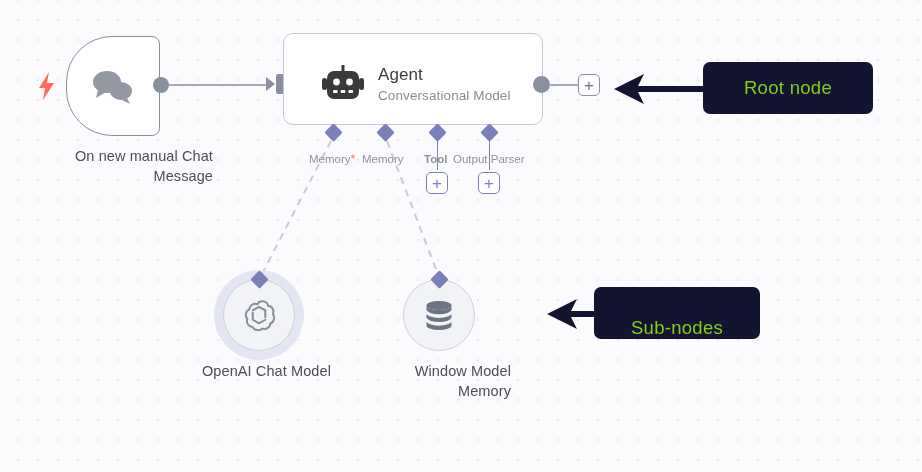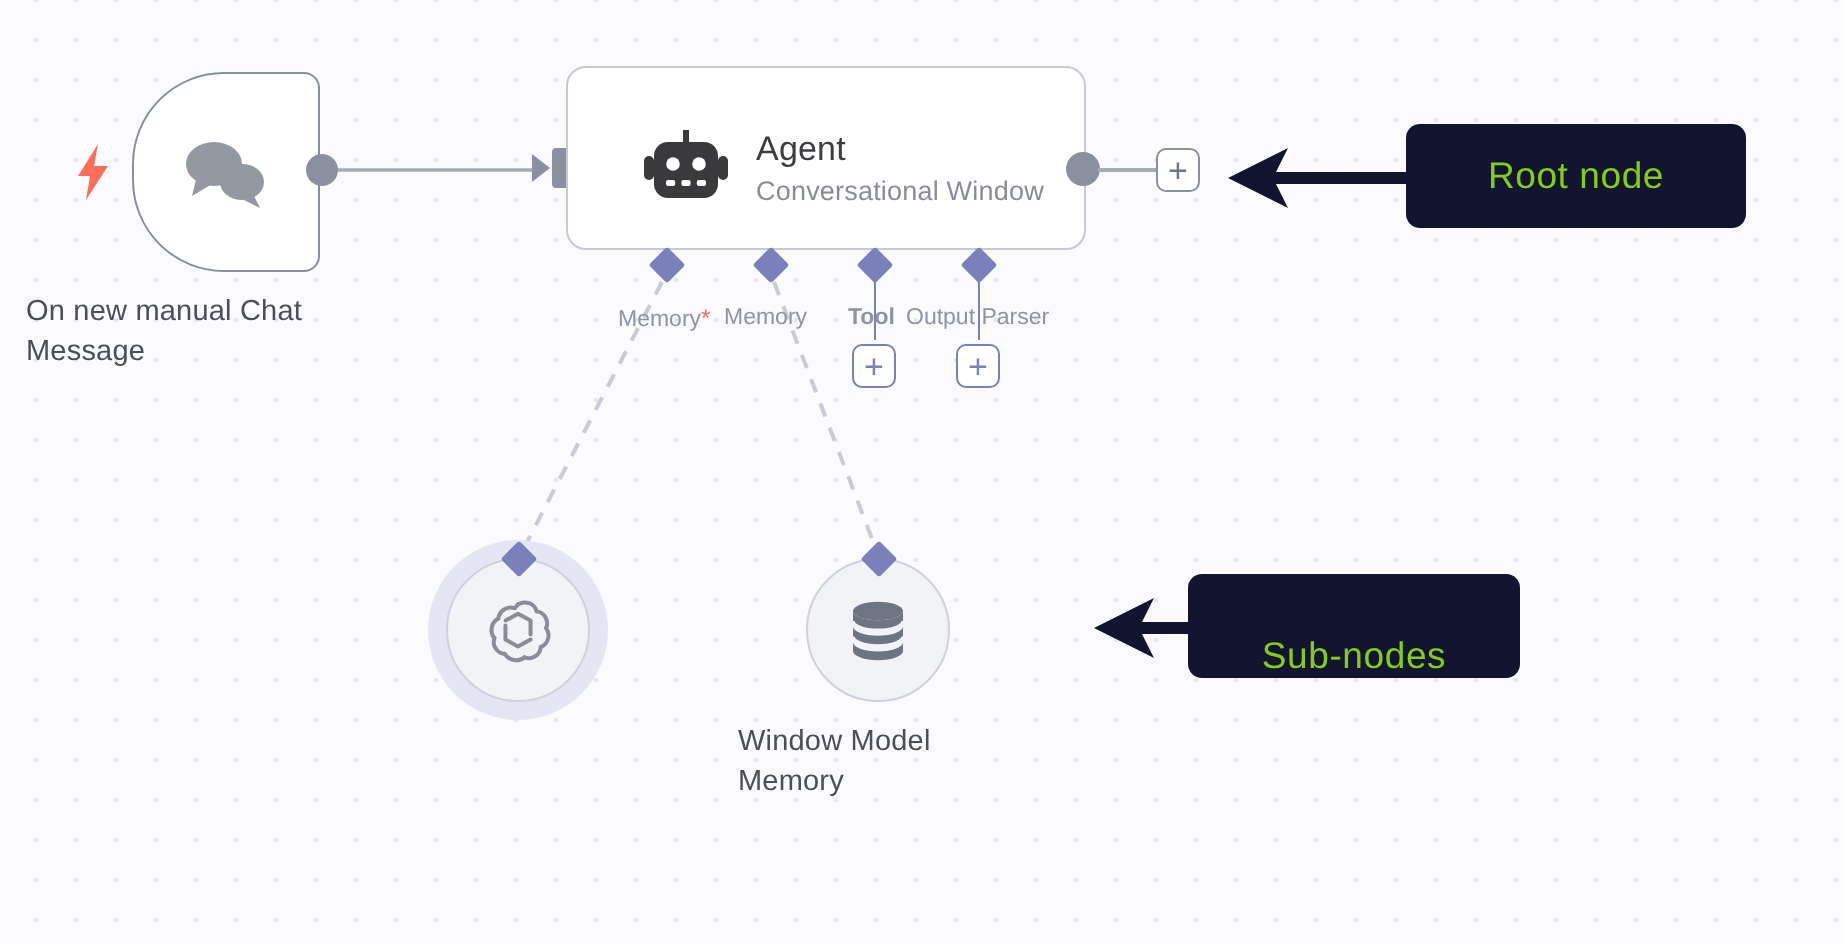--- a/index.html
+++ b/index.html
@@ -57,21 +57,21 @@
     position: absolute;
     left: 38px;
     top: 72px;
     width: 18px;
     height: 28px;
     color: #ff6d5a;
   }
 
   .node-caption {
     position: absolute;
-    text-align: left;
+    text-align: right;
     font-size: 14.5px;
     line-height: 20px;
     color: #4b4f57;
     letter-spacing: 0.1px;
   }
   #trigger-caption {
     left: 13px;
     top: 146px;
     width: 200px;
   }
@@ -289,21 +289,21 @@
       <rect x="37" y="13" width="5" height="12" rx="2.5" fill="#3a3a3d"></rect>
       <rect x="5" y="6" width="32" height="28" rx="7" fill="#3a3a3d"></rect>
       <circle cx="14.5" cy="17" r="3.4" fill="#ffffff"></circle>
       <circle cx="27.5" cy="17" r="3.4" fill="#ffffff"></circle>
       <rect x="11" y="25" width="4.6" height="3" rx="1" fill="#ffffff"></rect>
       <rect x="18.7" y="25" width="4.6" height="3" rx="1" fill="#ffffff"></rect>
       <rect x="26.4" y="25" width="4.6" height="3" rx="1" fill="#ffffff"></rect>
     </svg>
     <div class="agent-text">
       <div class="agent-title">Agent</div>
-      <div class="agent-sub">Conversational Window</div>
+      <div class="agent-sub">Conversational Model</div>
     </div>
   </div>
 
   <div class="agent-output-dot"></div>
   <div class="agent-output-line"></div>
   <div class="plus-box gray" id="agent-output-plus">
     <span class="plus-glyph">+</span>
   </div>
 
   <div class="port-diamond" style="left:327px; top:126px;"></div>
@@ -339,20 +339,21 @@
         <path d="M13.0 32.6 C8.9 32.2 6.2 28.2 7.6 24.2"></path>
         <path d="M7.6 24.2 C4.9 21.0 5.8 16.1 9.6 14.0"></path>
         <path d="M9.6 14.0 C10.2 9.9 14.3 7.2 18.2 8.5"></path>
         <path d="M18.2 8.5 C18.8 8.1 19.4 7.2 20 6.5"></path>
         <path d="M13.5 15.0 L20 11.4 L26.6 15.0 L26.6 22.4"></path>
         <path d="M26.6 25.0 L20 28.7 L13.4 25.0 L13.4 17.6"></path>
       </g>
     </svg>
   </div>
   <div class="subnode-diamond" style="left:253px; top:273px;"></div>
+  <div class="node-caption" style="left:189px; top:361px; width:142px;">OpenAI Chat Model</div>
 
   <div class="subnode" style="left:403px; top:279px;">
     <svg class="subnode-icon" width="36" height="36" viewBox="0 0 36 36">
       <g fill="#6f7482">
         <ellipse cx="18" cy="8.5" rx="12.5" ry="4.6"></ellipse>
         <path d="M5.5 8.5 v5 a12.5 4.6 0 0 0 25 0 v-5 a12.5 4.6 0 0 1 -25 0 z"></path>
         <path d="M5.5 16.3 v5 a12.5 4.6 0 0 0 25 0 v-5 a12.5 4.6 0 0 1 -25 0 z"></path>
         <path d="M5.5 24.1 v4.4 a12.5 4.6 0 0 0 25 0 v-4.4 a12.5 4.6 0 0 1 -25 0 z"></path>
       </g>
       <g fill="none" stroke="#f2f3f7" stroke-width="1.6">

